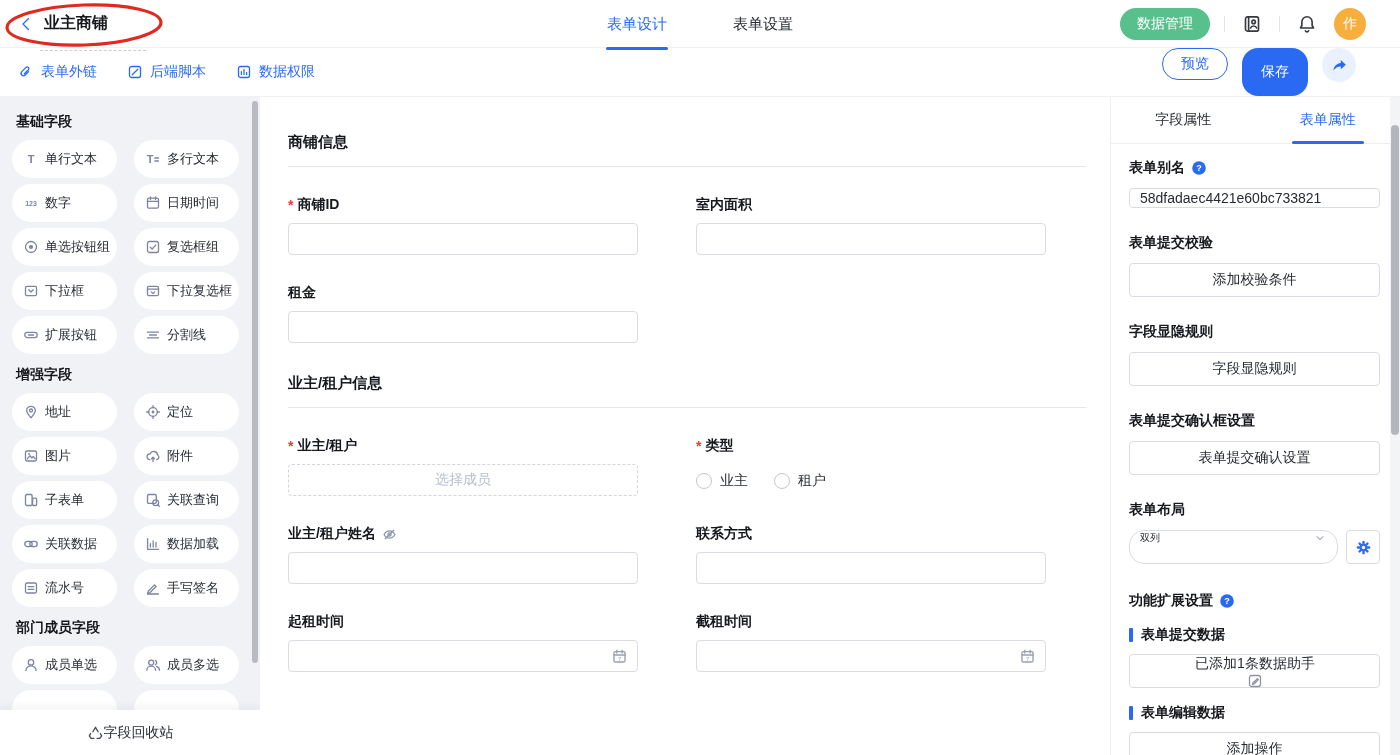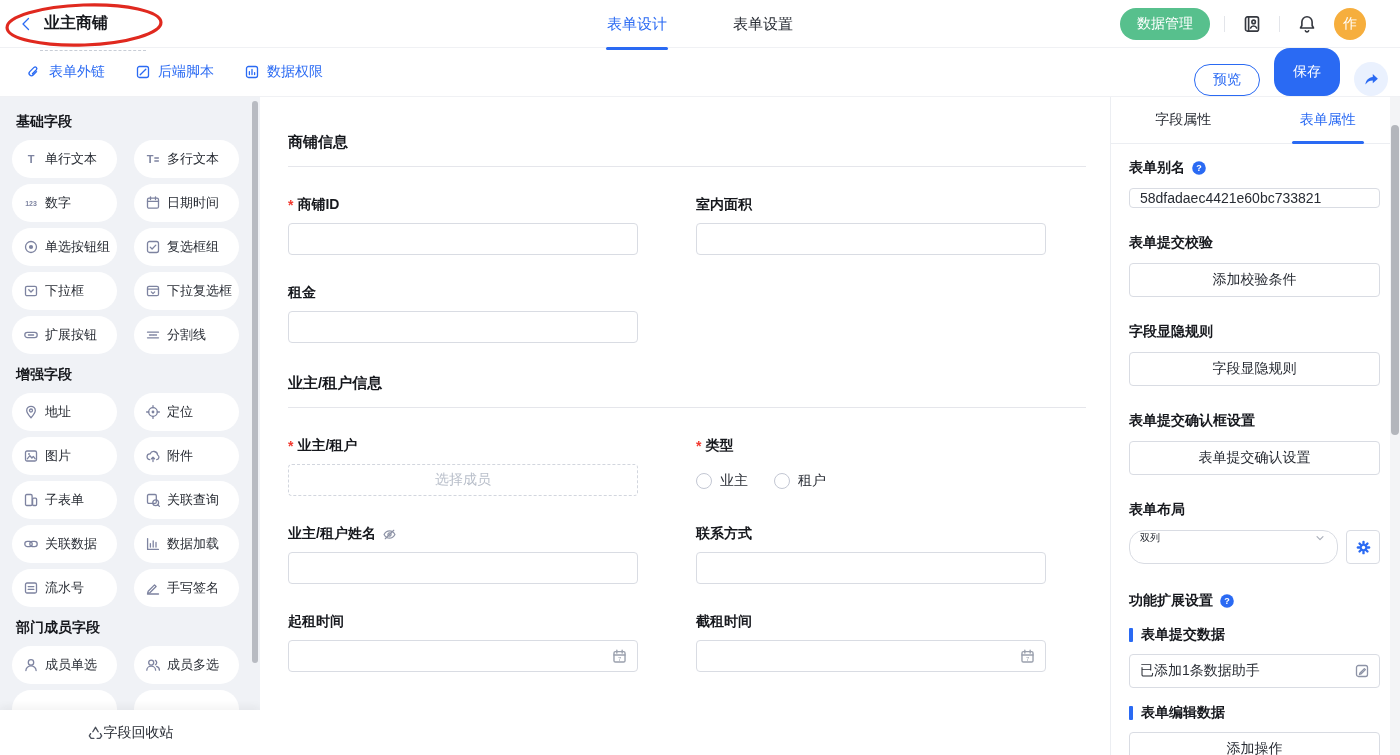--- a/index.html
+++ b/index.html
@@ -19,24 +19,24 @@
   .htab.active { color:var(--primary); }
   .htab.active::after { content:""; position:absolute; left:50%; transform:translateX(-50%); bottom:0; width:62px; height:3px; background:var(--primary); border-radius:2px; }
   .topbar-right { margin-left:auto; display:flex; align-items:center; gap:14px; padding-right:34px; }
   .btn-green { height:32px; padding:0 17px; border-radius:16px; background:var(--green); color:#fff; font-size:14px; border:none; cursor:pointer; font-family:inherit; }
   .v-divider { width:1px; height:16px; background:#e3e5ea; }
   .icon-btn { width:26px; height:26px; color:#35383f; display:flex; align-items:center; justify-content:center; cursor:pointer; }
   .avatar { width:32px; height:32px; border-radius:50%; background:var(--avatar); color:#fff; font-size:14px; display:flex; align-items:center; justify-content:center; cursor:pointer; }
 
   
   .toolbar { height:49px; display:flex; align-items:center; background:#fff; border-bottom:1px solid #f0f1f4; position:relative; z-index:4; }
-  .toolbar-links { display:flex; gap:30px; padding-left:26px; }
+  .toolbar-links { display:flex; gap:30px; padding-left:18px; }
   .tool-link { display:flex; align-items:center; gap:7px; color:var(--primary); font-size:14px; cursor:pointer; }
   .tool-link .ticon { display:flex; }
-  .toolbar-right { margin-left:auto; display:flex; align-items:flex-end; gap:14px; padding-right:12px; }
+  .toolbar-right { margin-left:auto; display:flex; align-items:flex-start; gap:14px; padding-right:44px; }
   .btn-outline { width:66px; height:32px; border-radius:16px; border:1px solid var(--primary); color:var(--primary); background:#fff; font-size:14px; cursor:pointer; font-family:inherit; }
   .btn-primary { width:66px; height:48px; border-radius:16px; background:var(--primary); color:#fff; border:none; font-size:14px; cursor:pointer; font-family:inherit; }
   .btn-share { width:34px; height:34px; border-radius:50%; background:#eaf1fe; display:flex; align-items:center; justify-content:center; color:var(--primary); border:none; cursor:pointer; }
 
   
   .bodyrow { display:flex; height:658px; position:relative; }
 
   
   .sidebar { width:260px; background:#f0f2f6; position:relative; flex:none; overflow:hidden; }
   .sidebar-inner { padding-top:10px; }
@@ -75,21 +75,21 @@
   .plabel .help { color:var(--primary); display:flex; }
   .pinput { width:100%; height:20px; border:1px solid #d9dce3; border-radius:4px; padding:0 10px; font-size:14px; color:#272b33; font-family:inherit; background:#fff; }
   .pbtn { width:100%; height:34px; border:1px solid #d9dce3; border-radius:4px; background:#fff; font-size:14px; color:#272b33; font-family:inherit; cursor:pointer; }
   .psec { margin-top:26px; }
   .layout-row { display:flex; gap:8px; }
   .pselect { flex:1; height:34px; border:1px solid #d9dce3; border-radius:15px; display:flex; align-items:flex-start; justify-content:space-between; padding:0 10px; font-size:10px; color:#272b33; cursor:pointer; background:#fff; }
   .pselect .chev { color:#a8adb8; display:flex; }
   .gear-btn { width:34px; height:34px; border:1px solid #d9dce3; border-radius:4px; background:#fff; color:var(--primary); display:flex; align-items:center; justify-content:center; cursor:pointer; flex:none; }
   .sub-label { display:flex; align-items:center; gap:8px; font-size:14px; font-weight:700; color:#16181d; margin:16px 0 10px; }
   .blue-bar { width:4px; height:14px; background:var(--primary); border-radius:1px; flex:none; }
-  .data-box { height:34px; border:1px solid #d9dce3; border-radius:4px; display:flex; align-items:center; justify-content:space-between; padding:0 9px 0 10px; font-size:14px; color:#272b33; background:#fff; }
+  .data-box { height:34px; border:1px solid #d9dce3; border-radius:4px; display:flex; align-items:center; justify-content:space-between; padding:0 9px 0 10px; font-size:14px; color:#272b33; background:#fff;flex-direction:column; }
   .data-box .edit { color:#8d93a6; display:flex; cursor:pointer; }
 
   
   .win-scroll { position:absolute; right:0; top:97px; width:10px; height:658px; background:#f3f4f6; z-index:6; }
   .win-thumb { position:absolute; left:1px; top:28px; width:8px; height:310px; background:#b3b6bc; border-radius:4px; }
 </style>
 </head>
 <body>
 
 <div class="app">

